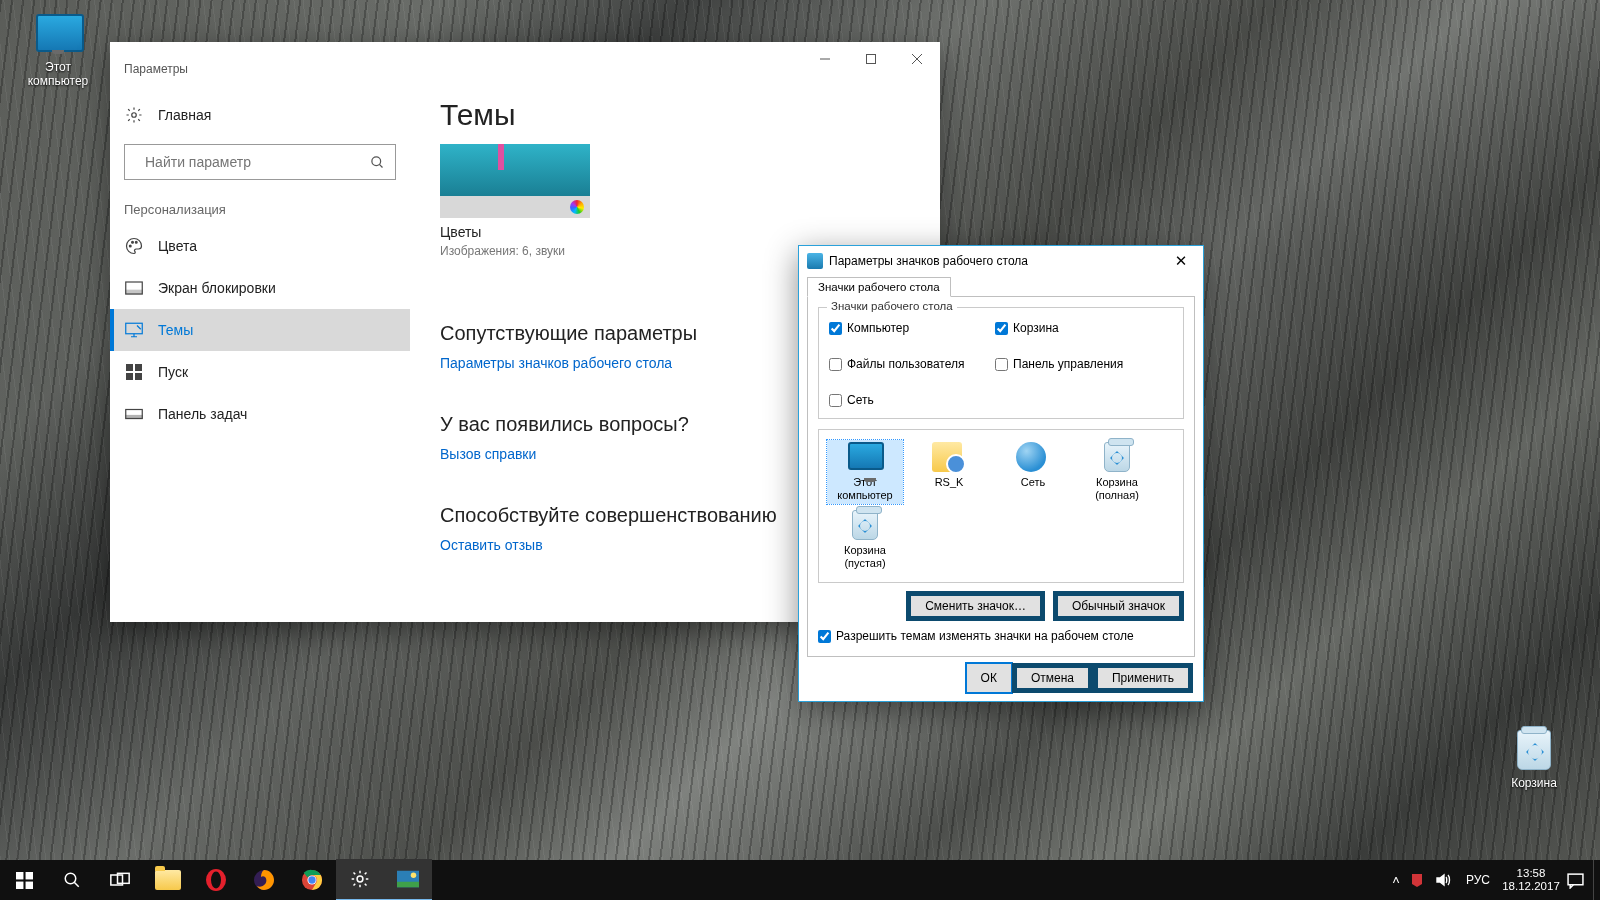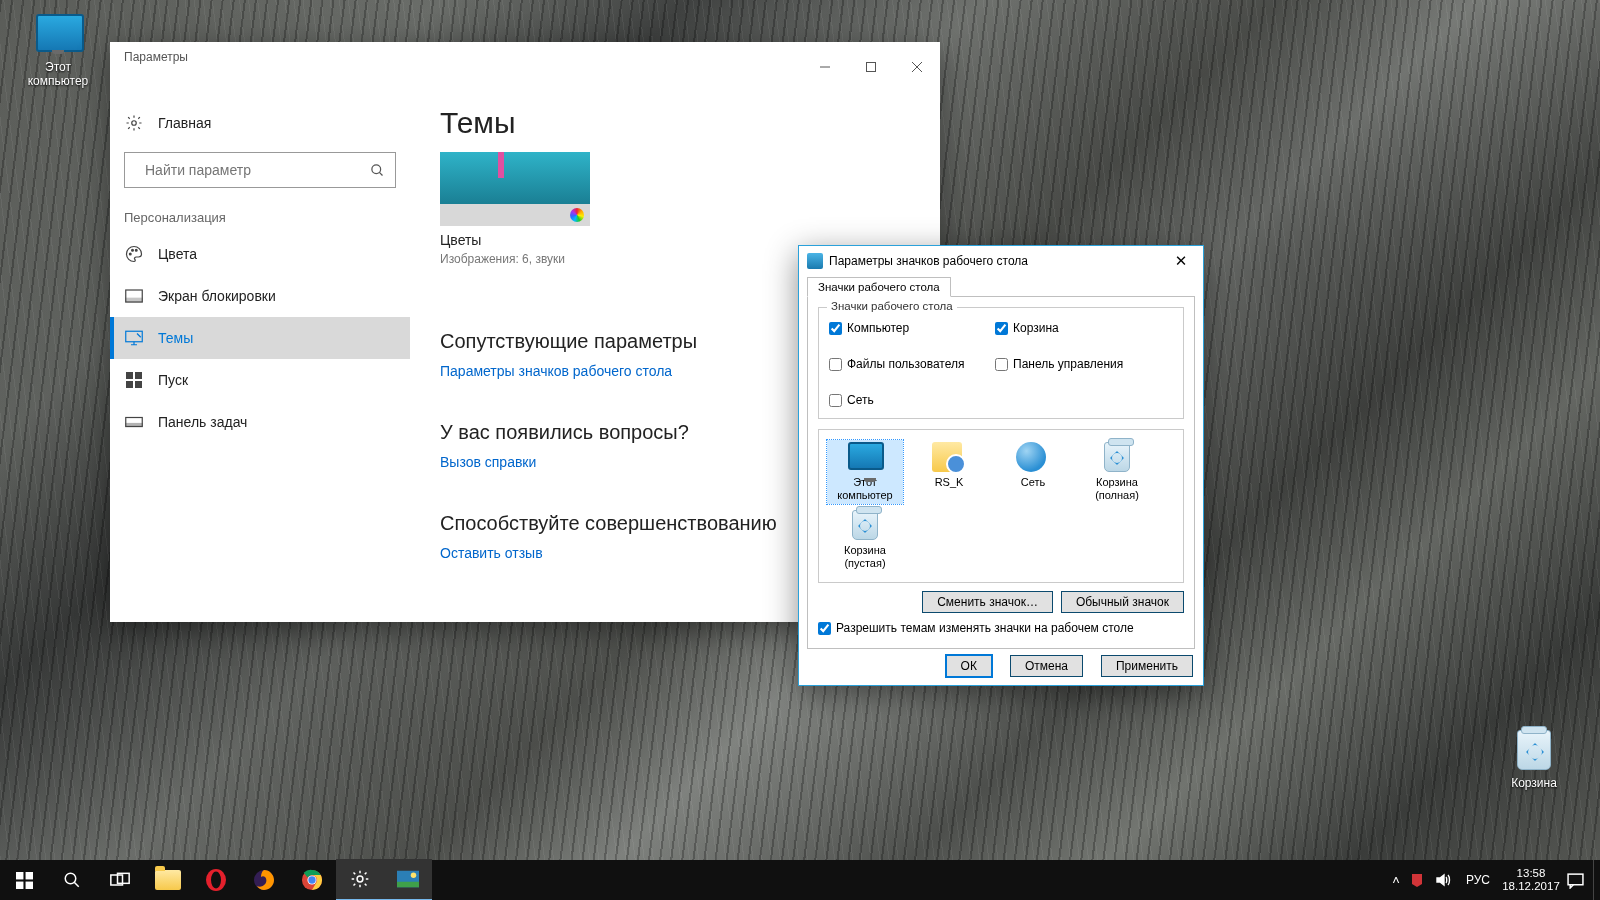--- a/index.html
+++ b/index.html
@@ -15,21 +15,21 @@
 .dicon .lbl{font-size:12px;line-height:14px;}
 .monitor{width:44px;height:34px;background:linear-gradient(#2aa9e0,#1578b4);border:2px solid #0a5a8a;border-radius:3px;position:relative;}
 .monitor::after{content:"";position:absolute;left:14px;top:34px;width:12px;height:4px;background:#6a6a6a;border-radius:0 0 3px 3px;}
 .bin{width:32px;height:38px;margin:0 auto;background:linear-gradient(#e8f4fb,#bcd7e6);border:1px solid #8fb3c9;border-radius:3px 3px 5px 5px;position:relative;}
 .bin::before{content:"";position:absolute;left:3px;top:-5px;width:24px;height:6px;background:#cfe4f0;border:1px solid #8fb3c9;border-radius:3px;}
 .bin .rec{position:absolute;left:8px;top:12px;width:14px;height:14px;border:2px solid #2a8fd4;border-radius:50%;clip-path:polygon(50% 0,100% 50%,50% 100%,0 50%);}
 
 
 .win{position:absolute;background:#fff;box-shadow:0 8px 30px rgba(0,0,0,0.45);}
 .settings{left:110px;top:42px;width:830px;height:580px;display:flex;flex-direction:column;}
-.titlebar{height:34px;display:flex;align-items:flex-start;padding:8px 0 0 14px;color:#555;font-size:12px;}
+.titlebar{height:34px;display:flex;align-items:flex-end;padding:0 0 0 14px;color:#555;font-size:12px;}
 .titlebar .wbtns{margin-left:auto;display:flex;}
 .titlebar .wbtn{width:46px;height:34px;display:flex;align-items:center;justify-content:center;color:#555;cursor:pointer;}
 .sbody{flex:1;display:flex;min-height:0;}
 .sidebar{width:300px;padding:18px 0 0 0;}
 .side-row{display:flex;align-items:center;height:42px;padding:0 14px;color:#222;cursor:pointer;font-size:14px;}
 .side-row .ic{width:20px;height:20px;margin-right:14px;color:#444;display:flex;align-items:center;justify-content:center;}
 .side-row.active{background:#d9d9d9;color:#0078d7;position:relative;}
 .side-row.active::before{content:"";position:absolute;left:0;top:0;width:4px;height:100%;background:#0078d7;}
 .search{margin:8px 14px 18px;border:1px solid #999;height:34px;display:flex;align-items:center;padding:0 10px;}
 .search input{flex:1;border:none;outline:none;font-size:14px;color:#333;margin-left:8px;}
@@ -57,23 +57,23 @@
 .group{border:1px solid #cacaca;padding:10px 10px 8px;position:relative;margin-bottom:10px;}
 .group .gt{position:absolute;top:-8px;left:8px;background:#fff;padding:0 4px;font-size:11.5px;color:#333;}
 .chkrow{display:flex;gap:16px;flex-wrap:wrap;}
 .chk{display:flex;align-items:center;font-size:12px;min-width:150px;margin:3px 0;cursor:pointer;}
 .chk input{margin:0 5px 0 0;accent-color:#0078d7;}
 .icongrid{border:1px solid #cacaca;padding:10px 8px;display:flex;flex-wrap:wrap;gap:4px 8px;}
 .icell{width:72px;text-align:center;font-size:11px;line-height:13px;cursor:pointer;padding:2px;}
 .icell.sel{background:#cde8ff;outline:1px dotted #3399ff;}
 .icell .ig{width:34px;height:30px;margin:0 auto 4px;}
 .btnrow{display:flex;justify-content:flex-end;gap:8px;margin:8px 0;}
-.wbutton{border:1px solid #0c4a6e;background:#e1e1e1;padding:3px 14px;font-size:12px;cursor:pointer;}
+.wbutton{border:5px solid #0c4a6e;background:#e1e1e1;padding:3px 14px;font-size:12px;cursor:pointer;}
 .wbutton.def{border:1px solid #0078d7;outline:1px solid #0078d7;}
-.dlg-foot{display:flex;justify-content:flex-end;gap:18px;padding:6px 10px 0;}
+.dlg-foot{display:flex;justify-content:flex-end;gap:0;padding:6px 10px 0;}
 
 
 .taskbar{position:absolute;left:0;right:0;bottom:0;height:40px;background:#101010;display:flex;align-items:center;color:#fff;}
 .tbtn{width:48px;height:40px;display:flex;align-items:center;justify-content:center;cursor:pointer;}
 .tbtn.active{background:#333;border-bottom:2px solid #76b9ed;}
 .tray{margin-left:auto;display:flex;align-items:center;height:40px;}
 .tray .ti{width:26px;text-align:center;font-size:13px;cursor:pointer;}
 .clock{width:72px;text-align:center;font-size:11.5px;line-height:13px;cursor:pointer;}
 .showdesk{width:6px;height:40px;border-left:1px solid #444;cursor:pointer;}
 svg{display:block;}

